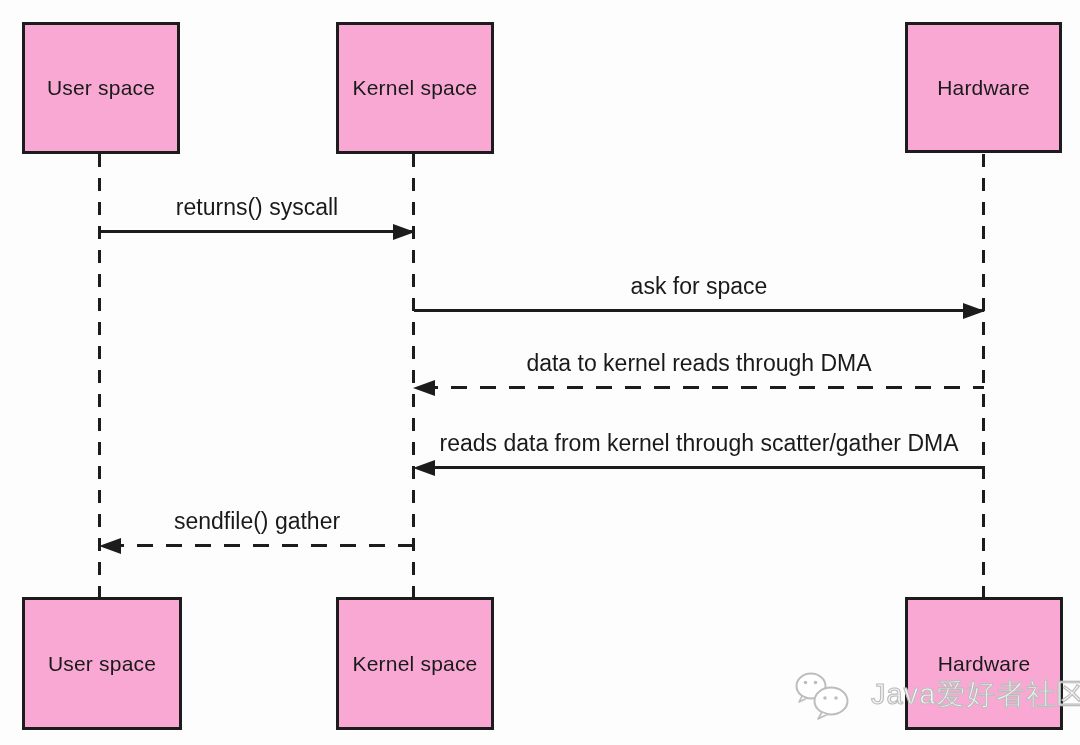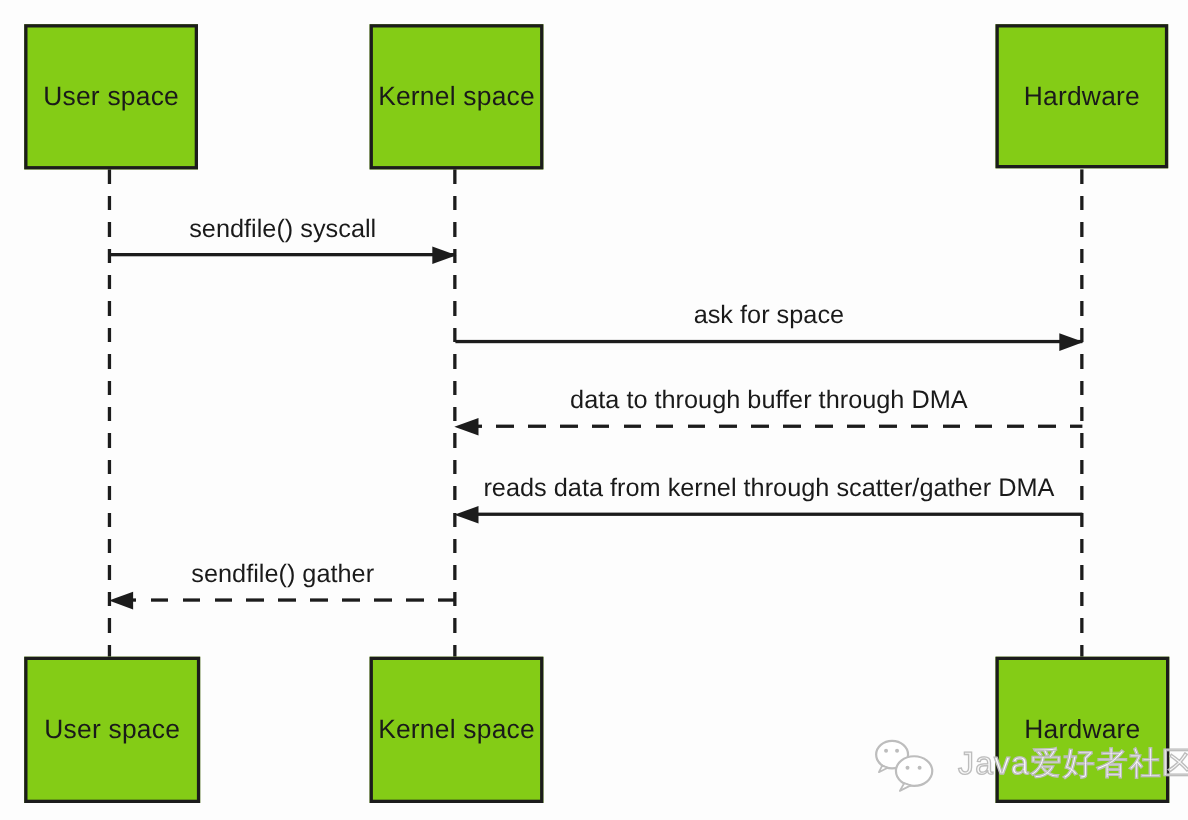--- a/index.html
+++ b/index.html
@@ -14,25 +14,25 @@
     height: 745px;
     background: #fdfdfd;
     overflow: hidden;
     color: #1a1a1a;
   }
   
   .box {
     position: absolute;
     box-sizing: border-box;
     border: 3px solid #1c1c1c;
-    background: #84cc16;
+    background: #f9a8d4;
     display: flex;
     align-items: center;
     justify-content: center;
-    font-size: 24px;
+    font-size: 21px;
     letter-spacing: 0.2px;
   }
   .b-user-top     { left: 22px;  top: 22px;  width: 158px; height: 132px; }
   .b-kernel-top   { left: 336px; top: 22px;  width: 158px; height: 132px; }
   .b-hw-top       { left: 905px; top: 22px;  width: 157px; height: 131px; }
   .b-user-bot     { left: 22px;  top: 597px; width: 160px; height: 133px; }
   .b-kernel-bot   { left: 336px; top: 597px; width: 158px; height: 133px; }
   .b-hw-bot       { left: 905px; top: 597px; width: 158px; height: 133px; }
 
   
@@ -124,33 +124,33 @@
   </div>
   <div class="box b-hw-top">
     <span>Hardware</span>
   </div>
 
   <div class="lifeline ll-user"></div>
   <div class="lifeline ll-kernel"></div>
   <div class="lifeline ll-hw"></div>
 
   <div class="msg m1 to-right">
-    <div class="msg-label">sendfile() syscall</div>
+    <div class="msg-label">returns() syscall</div>
     <div class="msg-line"></div>
     <div class="head right"></div>
   </div>
 
   <div class="msg m2 to-right">
     <div class="msg-label">ask for space</div>
     <div class="msg-line"></div>
     <div class="head right"></div>
   </div>
 
   <div class="msg m3 to-left dashed">
-    <div class="msg-label">data to through buffer through DMA</div>
+    <div class="msg-label">data to kernel reads through DMA</div>
     <div class="msg-line"></div>
     <div class="head left"></div>
   </div>
 
   <div class="msg m4 to-left">
     <div class="msg-label">reads data from kernel through scatter/gather DMA</div>
     <div class="msg-line"></div>
     <div class="head left"></div>
   </div>
 

